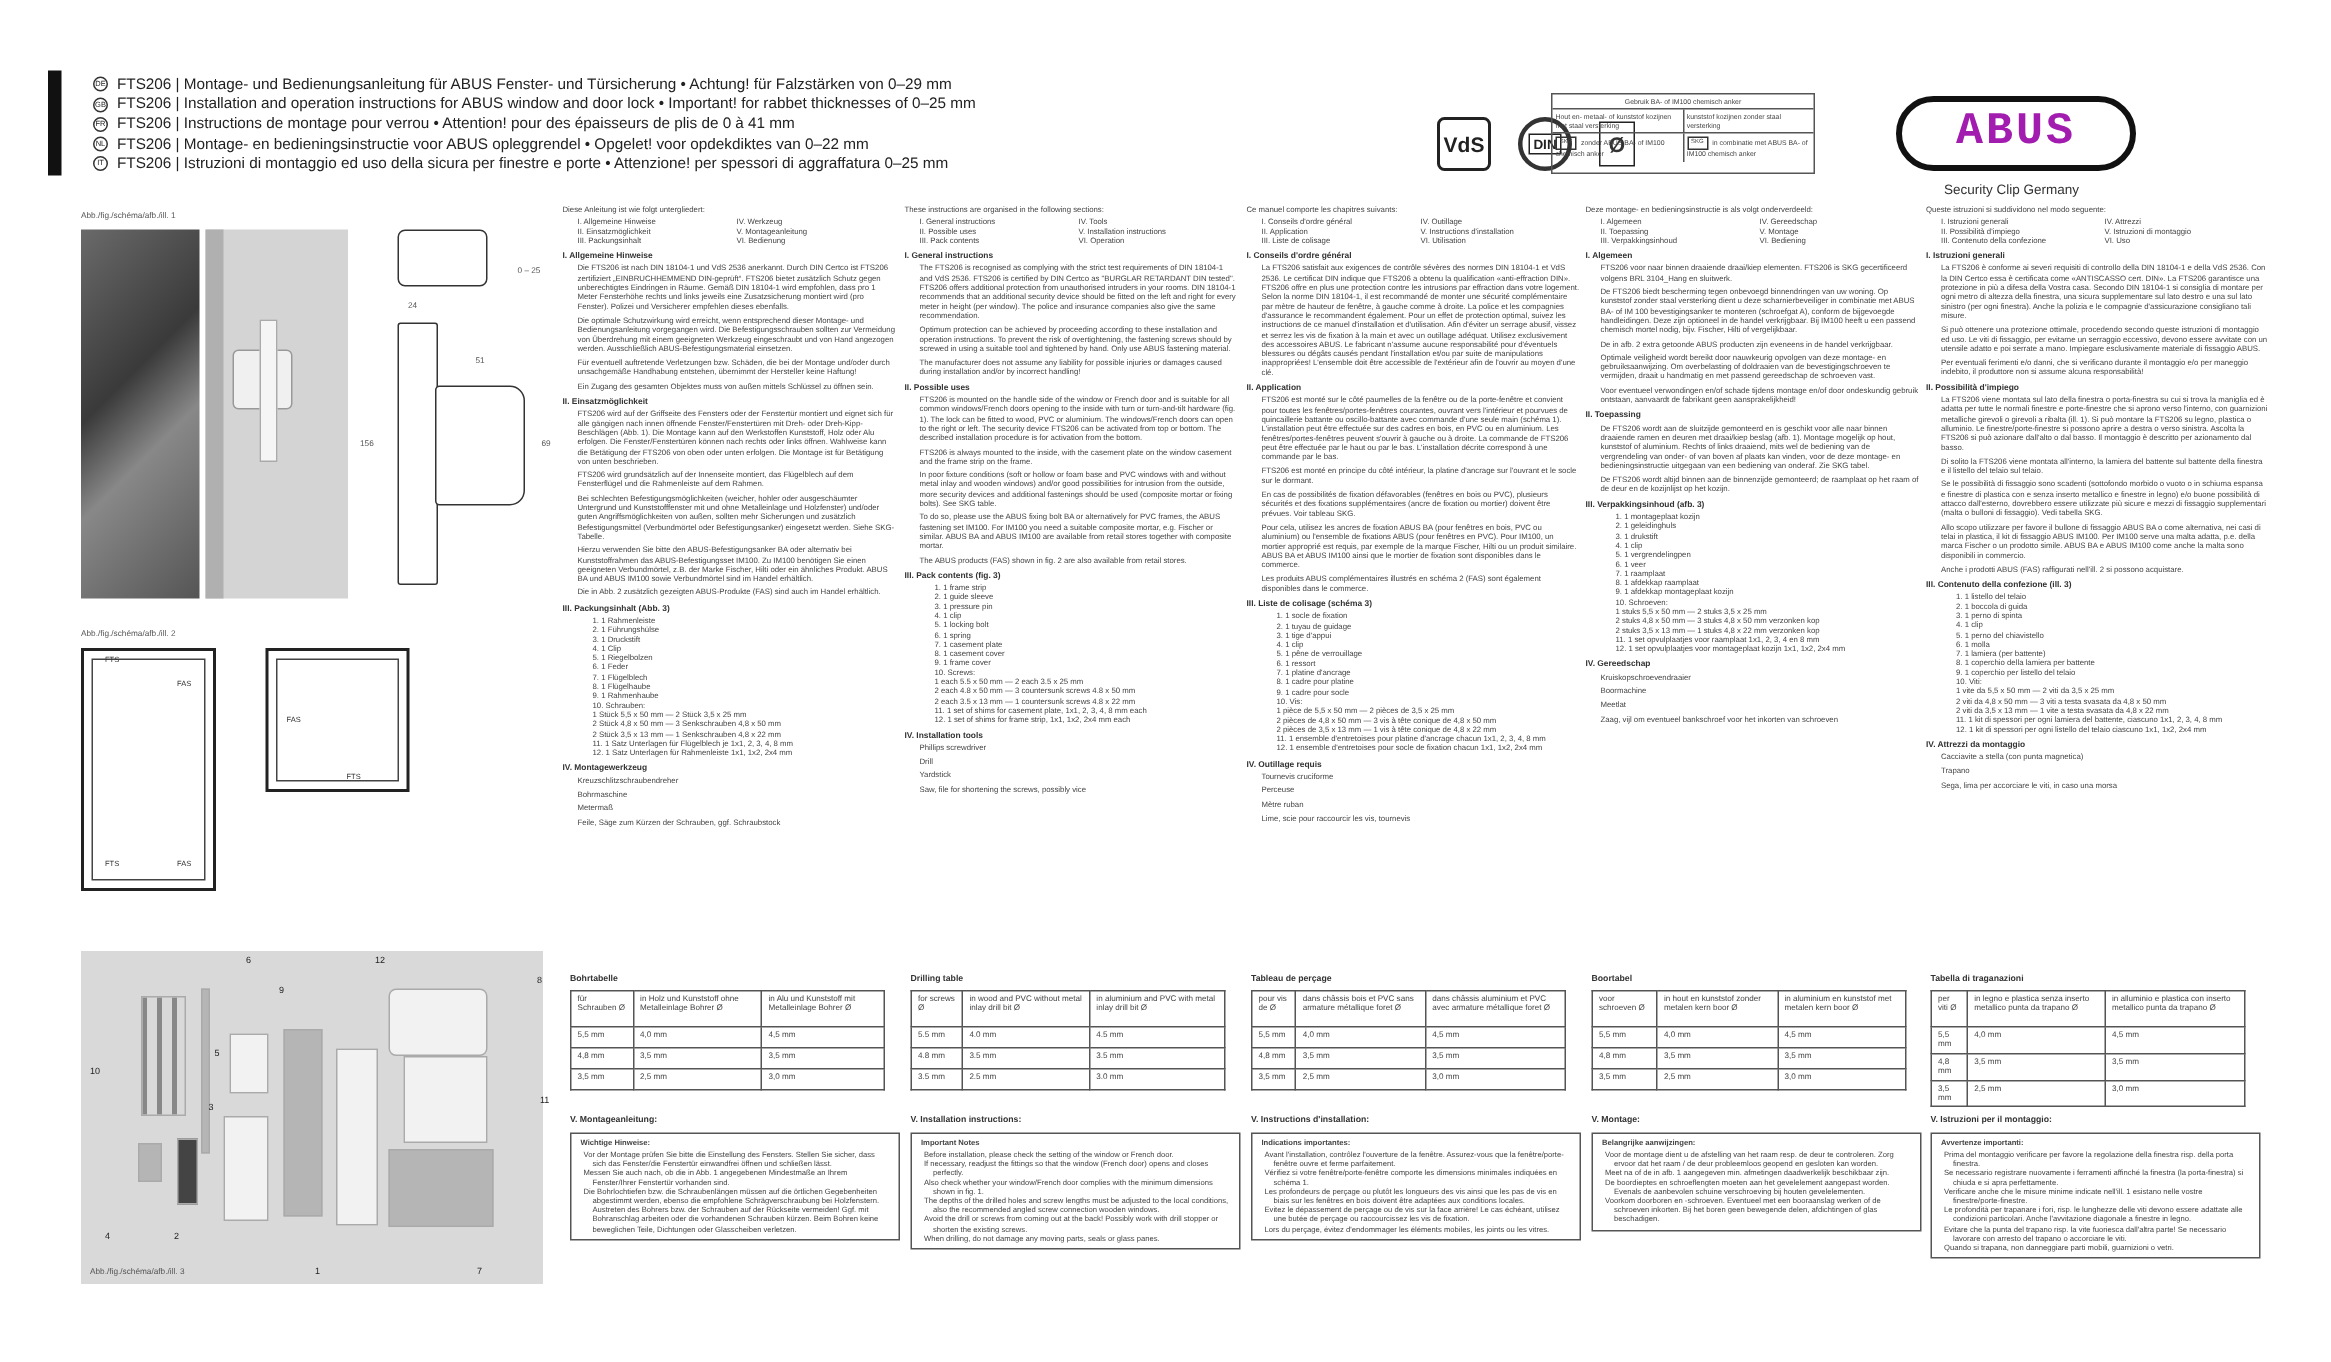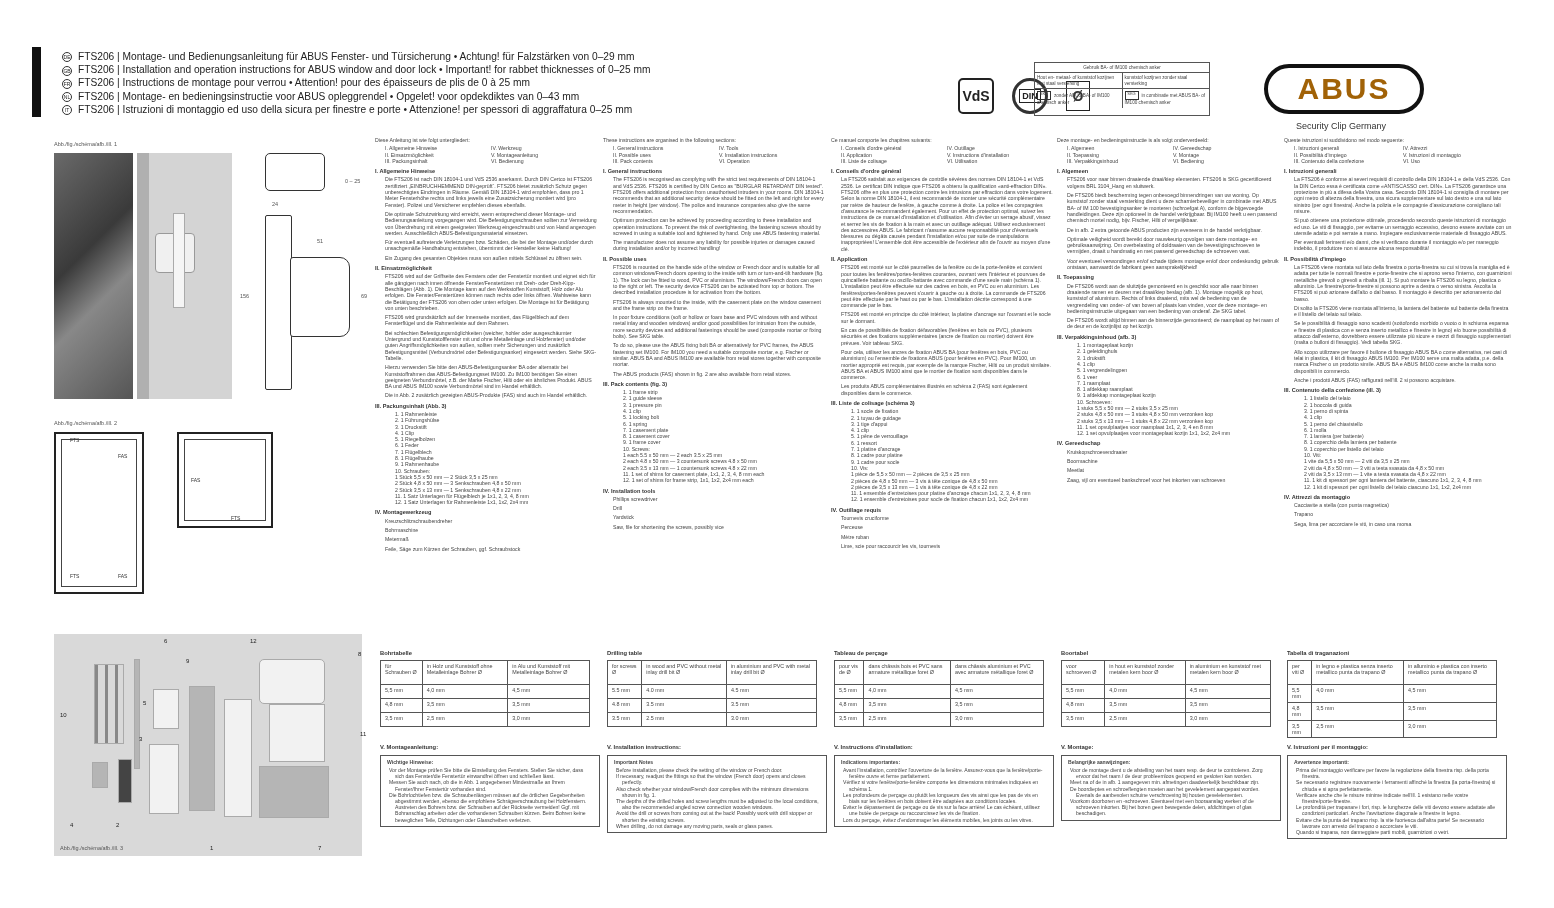--- a/index.html
+++ b/index.html
@@ -15,21 +15,21 @@
 .din span{border:1.5px solid #222;padding:1px 2px}
 .cert3{width:24px;height:30px;border:1.5px solid #222;display:flex;align-items:center;justify-content:center;font-size:14px;font-weight:bold}
 .skg-box{position:absolute;left:1034px;top:62px;width:176px;height:54px;border:1px solid #555;font-size:4.6px;color:#444}
 .skg-box .row1{border-bottom:1px solid #555;text-align:center;padding:2px}
 .skg-box .row{display:flex;border-bottom:1px solid #555}
 .skg-box .row:last-child{border-bottom:none}
 .skg-box .cell{flex:1;padding:2px;border-right:1px solid #555}
 .skg-box .cell:last-child{border-right:none}
 .skg-icon{display:inline-block;width:14px;height:9px;border:1px solid #333;font-size:4px;margin-right:3px;vertical-align:middle;text-align:center}
 .abus-logo{position:absolute;left:1264px;top:64px;width:160px;height:50px;border:4px solid #111;border-radius:26px;display:flex;align-items:center;justify-content:center}
-.abus-logo span{font-family:Liberation Sans, sans-serif;font-weight:bold;font-size:30px;color:#a16207;letter-spacing:2px}
+.abus-logo span{font-family:Liberation Mono, monospace;font-weight:bold;font-size:30px;color:#a21caf;letter-spacing:2px}
 .tagline{position:absolute;left:1296px;top:121px;font-size:9px;color:#333}
 .col{position:absolute;top:137px;width:222px;font-size:5.2px;line-height:6.3px;color:#444}
 .col .intro{margin-bottom:2px}
 .col .toc{display:grid;grid-template-columns:1fr 1fr;padding-left:10px;margin-bottom:4px}
 .col h4{font-size:5.6px;font-weight:bold;margin:4px 0 2px 0;color:#333}
 .col p{padding-left:10px;margin-bottom:3px}
 .col ol{list-style:none;padding-left:20px}
 .fig-label{position:absolute;font-size:5.5px;color:#555}
 .photo{position:absolute;background:linear-gradient(135deg,#6a6a6a,#3a3a3a 40%,#888 60%,#555);}
 .photo-frame{position:absolute;background:#d4d4d4}
@@ -53,22 +53,22 @@
 .notebox li{list-style:none;padding-left:8px;text-indent:-6px}
 </style>
 </head>
 <body>
 
 <div class="black-bar"></div>
 
 <div class="titles">
   <div class="title-line"><span class="flag">DE</span><span>FTS206 | Montage- und Bedienungsanleitung für ABUS Fenster- und Türsicherung • Achtung! für Falzstärken von 0–29 mm</span></div>
   <div class="title-line"><span class="flag">GB</span><span>FTS206 | Installation and operation instructions for ABUS window and door lock • Important! for rabbet thicknesses of 0–25 mm</span></div>
-  <div class="title-line"><span class="flag">FR</span><span>FTS206 | Instructions de montage pour verrou • Attention! pour des épaisseurs de plis de 0 à 25 mm</span></div>
-  <div class="title-line"><span class="flag">NL</span><span>FTS206 | Montage- en bedieningsinstructie voor ABUS opleggrendel • Opgelet! voor opdekdiktes van 0–43 mm</span></div>
+  <div class="title-line"><span class="flag">FR</span><span>FTS206 | Instructions de montage pour verrou • Attention! pour des épaisseurs de plis de 0 à 41 mm</span></div>
+  <div class="title-line"><span class="flag">NL</span><span>FTS206 | Montage- en bedieningsinstructie voor ABUS opleggrendel • Opgelet! voor opdekdiktes van 0–22 mm</span></div>
   <div class="title-line"><span class="flag">IT</span><span>FTS206 | Istruzioni di montaggio ed uso della sicura per finestre e porte • Attenzione! per spessori di aggraffatura 0–25 mm</span></div>
 </div>
 
 <div class="certs">
   <div class="vds">VdS</div>
   <div class="din">
       <span>DIN</span>
     </div>
   <div class="cert3">Ø</div>
 </div>

